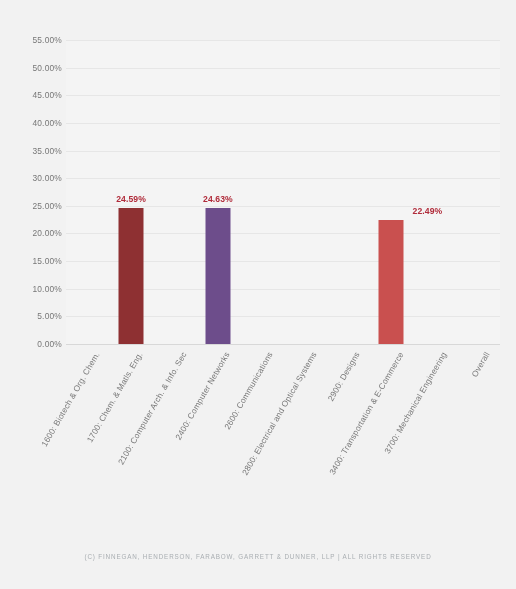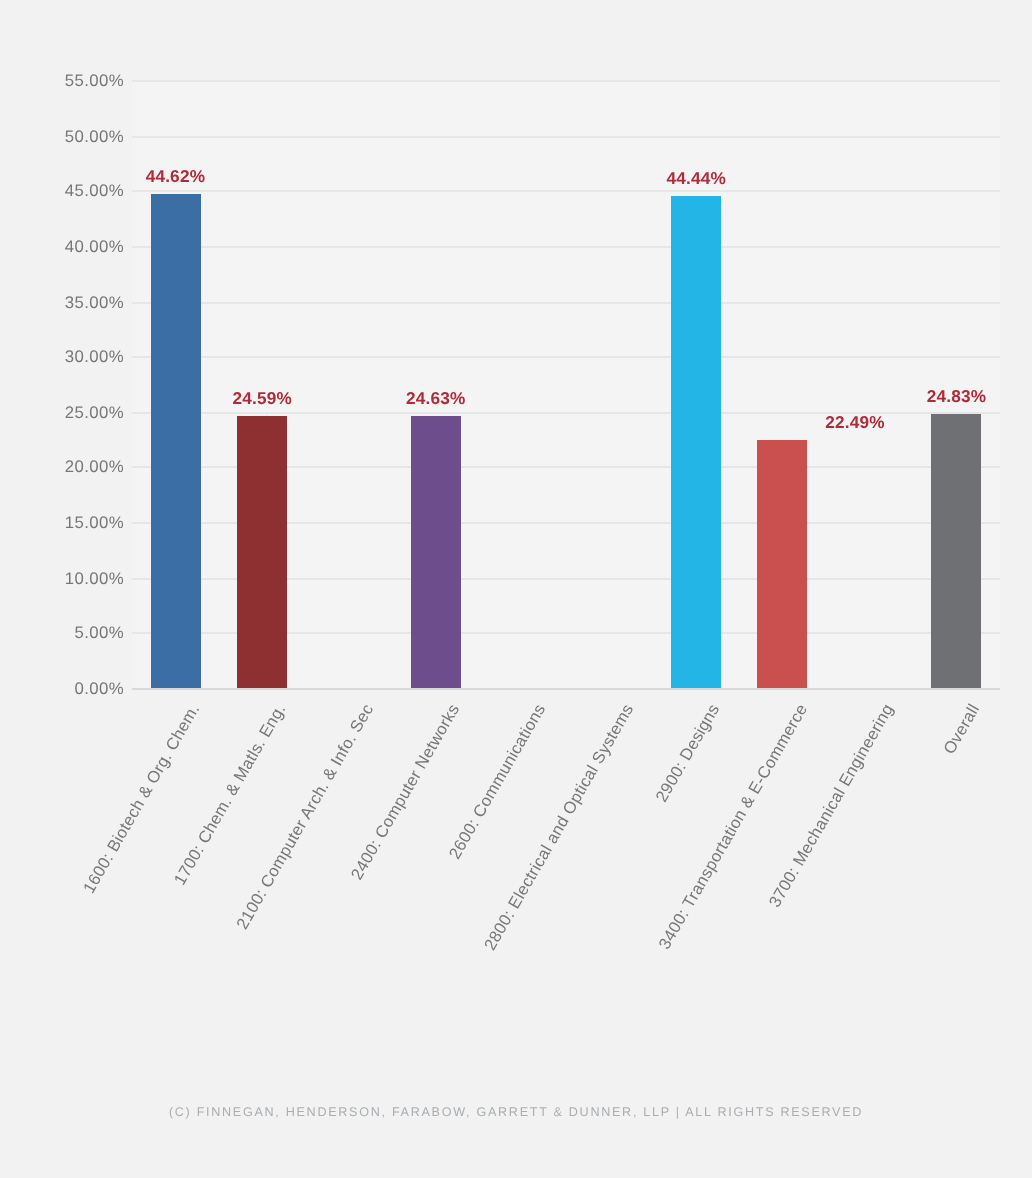--- a/index.html
+++ b/index.html
@@ -160,43 +160,31 @@
       <div class="ytick" style="top: 205.818px; color: rgb(119, 119, 119);">25.00%</div>
       <div class="ytick" style="top: 178.182px; color: rgb(119, 119, 119);">30.00%</div>
       <div class="ytick" style="top: 150.545px; color: rgb(119, 119, 119);">35.00%</div>
       <div class="ytick" style="top: 122.909px; color: rgb(119, 119, 119);">40.00%</div>
       <div class="ytick" style="top: 95.2727px; color: rgb(119, 119, 119);">45.00%</div>
       <div class="ytick" style="top: 67.6364px; color: rgb(119, 119, 119);">50.00%</div>
       <div class="ytick" style="top: 40px; color: rgb(119, 119, 119);">55.00%</div>
     </div>
 
   <div class="bars-layer" id="bars">
-      <div class="bar-slot" style="left: 0px; width: 43.4px;">
-        <div class="bar" title="1600: Biotech &amp; Org. Chem. 44.62%" style="height: 246.627px; background: rgb(58, 110, 165);"></div>
-        <div class="bar-value" style="bottom: 250.627px; color: rgb(176, 43, 58);">44.62%</div>
-      </div>
       <div class="bar-slot" style="left: 43.4px; width: 43.4px;">
         <div class="bar" title="1700: Chem. &amp; Matls. Eng. 24.59%" style="height: 135.916px; background: rgb(142, 48, 50);"></div>
         <div class="bar-value" style="bottom: 139.916px; color: rgb(176, 43, 58);">24.59%</div>
       </div>
       <div class="bar-slot" style="left: 130.2px; width: 43.4px;">
         <div class="bar" title="2400: Computer Networks 24.63%" style="height: 136.137px; background: rgb(109, 77, 139);"></div>
         <div class="bar-value" style="bottom: 140.137px; color: rgb(176, 43, 58);">24.63%</div>
       </div>
-      <div class="bar-slot" style="left: 260.4px; width: 43.4px;">
-        <div class="bar" title="2900: Designs 44.44%" style="height: 245.632px; background: rgb(34, 181, 229);"></div>
-        <div class="bar-value" style="bottom: 249.632px; color: rgb(176, 43, 58);">44.44%</div>
-      </div>
       <div class="bar-slot" style="left: 303.8px; width: 43.4px;">
         <div class="bar" title="3400: Transportation &amp; E-Commerce 22.49%" style="height: 124.308px; background: rgb(201, 80, 79);"></div>
         <div class="bar-value" style="bottom: 128.308px; color: rgb(176, 43, 58); margin-left: 36px;">22.49%</div>
-      </div>
-      <div class="bar-slot" style="left: 390.6px; width: 43.4px;">
-        <div class="bar" title="Overall 24.83%" style="height: 137.242px; background: rgb(110, 112, 115);"></div>
-        <div class="bar-value" style="bottom: 141.242px; color: rgb(176, 43, 58);">24.83%</div>
       </div>
     </div>
 
   <div class="xlabels-layer" id="xlabels">
       <div class="xlabel" style="left: 26.7px; width: 200px; margin-left: -200px; color: rgb(119, 119, 119);">1600: Biotech &amp; Org. Chem.</div>
       <div class="xlabel" style="left: 70.1px; width: 200px; margin-left: -200px; color: rgb(119, 119, 119);">1700: Chem. &amp; Matls. Eng.</div>
       <div class="xlabel" style="left: 113.5px; width: 200px; margin-left: -200px; color: rgb(119, 119, 119);">2100: Computer Arch. &amp; Info. Sec</div>
       <div class="xlabel" style="left: 156.9px; width: 200px; margin-left: -200px; color: rgb(119, 119, 119);">2400: Computer Networks</div>
       <div class="xlabel" style="left: 200.3px; width: 200px; margin-left: -200px; color: rgb(119, 119, 119);">2600: Communications</div>
       <div class="xlabel" style="left: 243.7px; width: 200px; margin-left: -200px; color: rgb(119, 119, 119);">2800: Electrical and Optical Systems</div>

